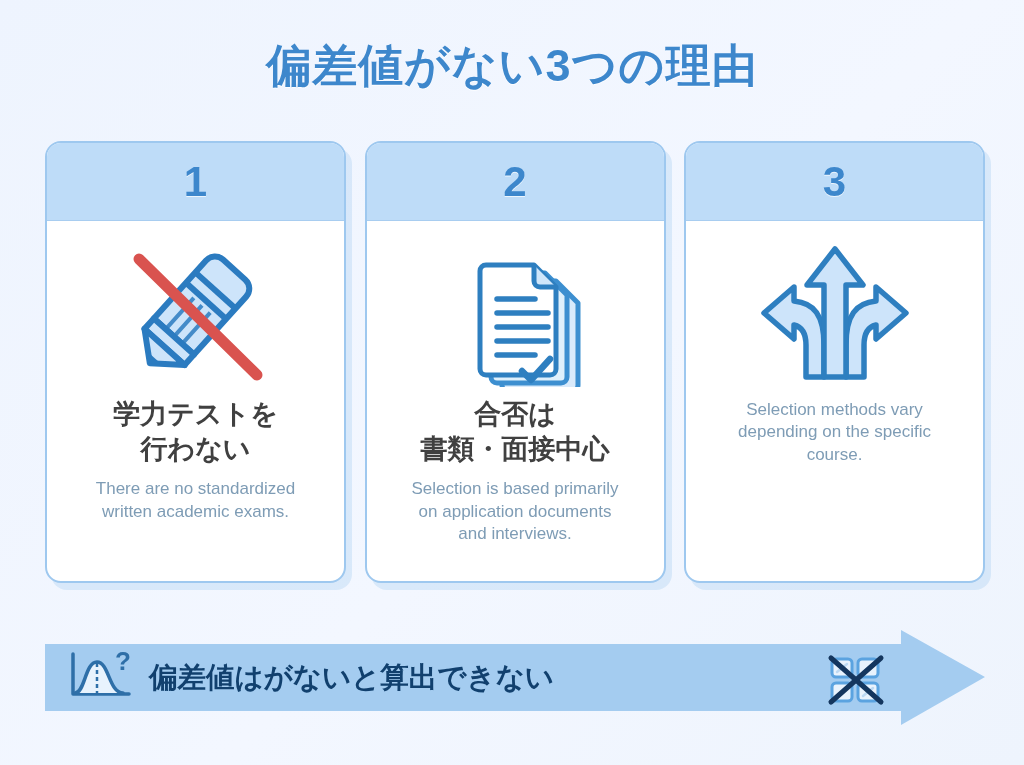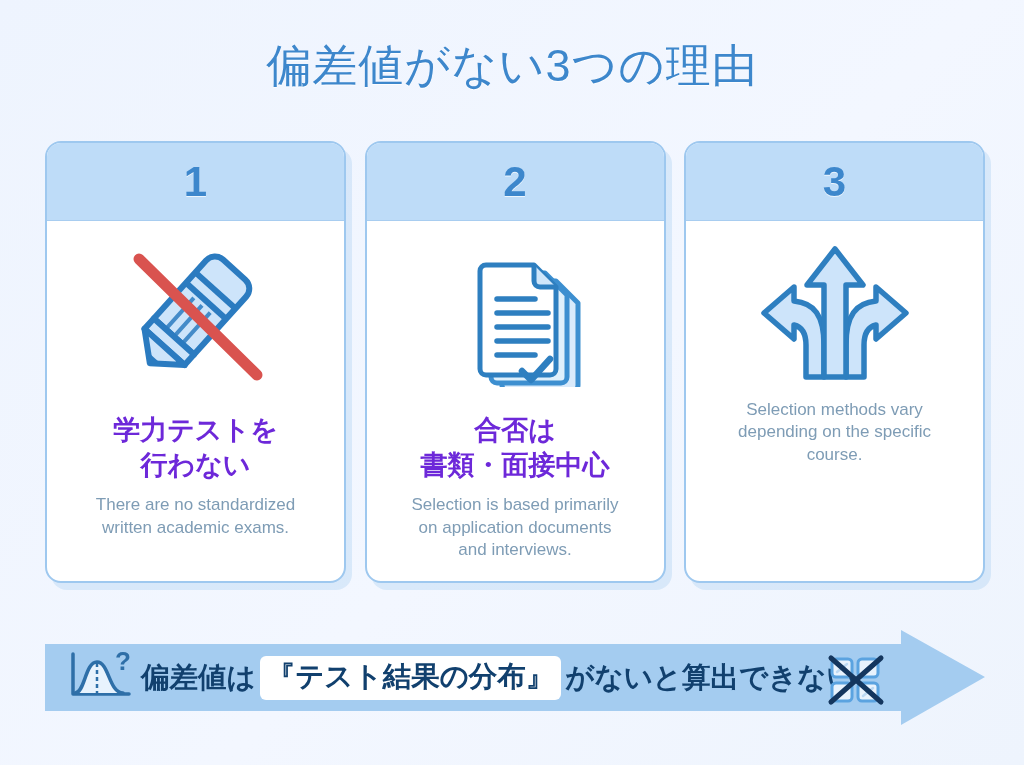--- a/index.html
+++ b/index.html
@@ -22,21 +22,21 @@
   }
 
   
   .title {
     position: absolute;
     top: 36px;
     left: 0;
     width: 1024px;
     text-align: center;
     font-size: 45px;
-    font-weight: normal;
+    font-weight: bold;
     color: #3d87cc;
     letter-spacing: 1px;
     text-shadow: 0 1px 0 rgba(255,255,255,0.8);
   }
 
   
   .cards {
     position: absolute;
     top: 141px;
     left: 45px;
@@ -77,24 +77,24 @@
   }
   .card-icon {
     margin-top: 16px;
     height: 150px;
     width: 170px;
     display: flex;
     align-items: center;
     justify-content: center;
   }
   .card-title {
-    margin-top: 26px;
+    margin-top: 10px;
     font-size: 27px;
     font-weight: bold;
-    color: #6d28d9;
+    color: #404040;
     line-height: 1.28;
     text-align: center;
     white-space: pre-line;
     padding: 0 8px;
   }
   .card-sub {
     margin-top: 12px;
     font-size: 17px;
     color: #7e9cb5;
     line-height: 1.32;
@@ -128,21 +128,21 @@
     align-items: center;
     padding-left: 18px;
     box-sizing: border-box;
   }
   .banner-text {
     display: flex;
     align-items: center;
     font-size: 28.5px;
     font-weight: bold;
     color: #11406e;
-    margin-left: 4px;
+    margin-left: 12px;
     white-space: nowrap;
   }
   .banner-hl {
     background: #ffffff;
     border-radius: 6px;
     padding: 2px 7px 4px 7px;
     margin: 0 4px;
     display: inline-block;
   }
   .curve-icon { flex: 0 0 auto; }
@@ -256,21 +256,20 @@
 
           <path d="M12 45 C22 45 22 14 34 14 C46 14 46 45 60 45" fill="#e8f3fd" stroke="#2e6fa8" stroke-width="3.5" stroke-linecap="round"></path>
 
           <line x1="34" y1="15" x2="34" y2="45" stroke="#2e6fa8" stroke-width="2.5" stroke-dasharray="4 3"></line>
 
           <text x="52" y="22" font-family="'Liberation Sans', sans-serif" font-size="26" font-weight="bold" fill="#2e6fa8">?</text>
         </svg>
       </span>
       <span class="banner-text">
         <span>偏差値は</span>
-        <span class="banner-hl">『テスト結果の分布』</span>
         <span>がないと算出できない</span>
       </span>
     </div>
     <span class="calc-icon">
       <svg width="62" height="56" viewBox="0 0 62 56">
         <g fill="#e9f3fd" stroke="#5ba3e0" stroke-width="3">
           <rect x="7" y="7" width="20" height="18" rx="4"></rect>
           <rect x="33" y="7" width="20" height="18" rx="4"></rect>
           <rect x="7" y="31" width="20" height="18" rx="4"></rect>
           <rect x="33" y="31" width="20" height="18" rx="4"></rect>

